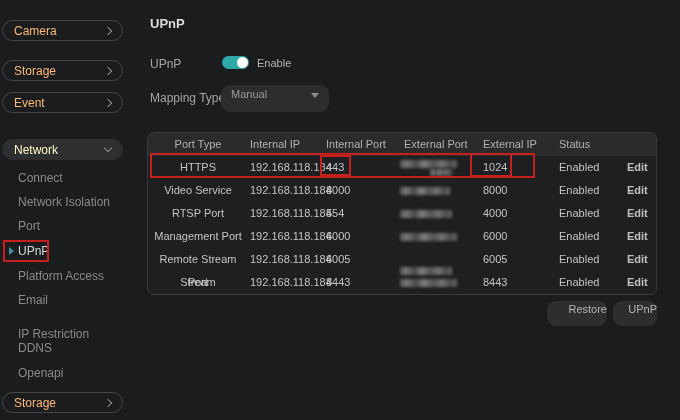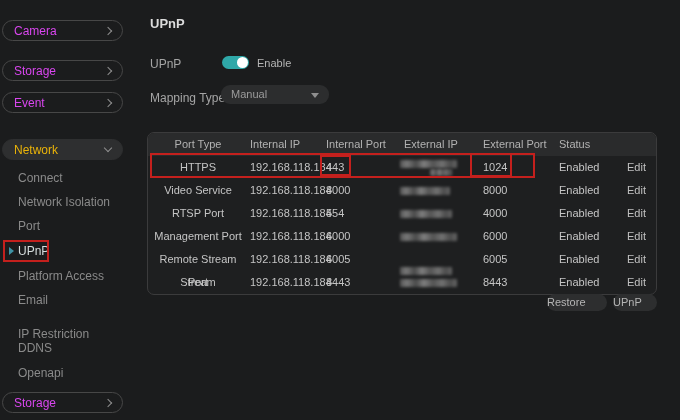--- a/index.html
+++ b/index.html
@@ -7,23 +7,23 @@
   #app {
     position:relative; width:680px; height:420px; overflow:hidden;
     background:#1b1c1d; font-family:"Liberation Sans", sans-serif;
     -webkit-font-smoothing:antialiased;
   }
   
   .pill {
     position:absolute; left:2px; width:121px; height:21px;
     border:1px solid #474747; border-radius:11px;
     display:flex; align-items:center; padding:0 11px;
-    color:#d946ef; font-size:12px; cursor:pointer;
-  }
-  .pill.selected { background:#2e2f30; border-color:#2e2f30; color:#eab308;justify-content:space-between; }
+    color:#fdba74; font-size:12px; cursor:pointer;
+  }
+  .pill.selected { background:#2e2f30; border-color:#2e2f30; color:#fef9c3;justify-content:space-between; }
   .pill .plabel { flex:1 1 auto; }
   .chev { width:6px; height:6px; border-right:1.5px solid #8f8f8f; border-top:1.5px solid #8f8f8f; display:inline-block; }
   .chev.right { transform:rotate(45deg); }
   .chev.down  { transform:rotate(135deg); margin-top:-3px; }
   .subitem {
     position:absolute; left:18px; height:20px; line-height:20px;
     color:#8a8a8a; font-size:12px; cursor:pointer; white-space:nowrap;
   }
   .subitem.selected { color:#d6dddd; }
   .tri-right {
@@ -37,21 +37,21 @@
   .toggle {
     position:absolute; left:222px; top:56px; width:27px; height:13px;
     background:#2fa8a8; border-radius:7px; cursor:pointer;
   }
   .toggle .knob {
     position:absolute; right:1px; top:1px; width:11px; height:11px;
     background:#ffffff; border-radius:50%;
   }
   .toggle-text { position:absolute; left:257px; top:57px; font-size:11px; color:#b5b5b5;text-align:center; }
   .dropdown {
-    position:absolute; left:221px; top:85px; width:108px; height:19px;
+    position:absolute; left:221px; top:85px; width:108px; height:27px;
     background:#2c2d2e; border-radius:9px; color:#9b9b9b; font-size:11px;
     line-height:19px; padding-left:10px; cursor:pointer;
   }
   .caret-down {
     position:absolute; right:10px; top:8px; width:0; height:0;
     border-left:4px solid transparent; border-right:4px solid transparent;
     border-top:5px solid #8f8f8f;
   }
   
   .table {
@@ -68,26 +68,26 @@
   .trow .c5,.trow .c6 { padding-left:4px; }
   .trow .c7 { padding-left:2px; }
   .c4 { display:flex; flex-direction:column; justify-content:center; }
   .blob {
     height:8px; width:55px; border-radius:1px; opacity:.9;
     background:linear-gradient(90deg,#5a5a5a 0%,#828282 12%,#4e4e4e 28%,#8a8a8a 42%,#595959 58%,#7b7b7b 74%,#505050 88%,#6e6e6e 100%);
     filter:blur(1.6px);
   }
   .blob.w50{width:50px;} .blob.w52{width:52px;} .blob.w57{width:57px;}
   .blob.tail { width:22px; height:7px; margin-top:1px; margin-left:30px; }
-  .edit-link { cursor:pointer; color:#c0c0c0; }
+  .edit-link { cursor:pointer; color:#c0c0c0;font-weight:bold; }
   
   .btn {
-    position:absolute; top:294px; height:17px; border-radius:9px;
+    position:absolute; top:301px; height:25px; border-radius:9px;
     background:#2d2e2f; color:#b5b5b5; font-size:11px; line-height:17px;
-    text-align:left; cursor:pointer;
+    text-align:right; cursor:pointer;
   }
   .btn.restore { left:547px; width:60px; }
   .btn.save    { left:613px; width:44px; }
   
   .hl { position:absolute; border:2px solid #c4201d; pointer-events:none; }
   .hl.nav  { left:3px;   top:240px; width:46px;  height:22px; }
   .hl.row  { left:150px; top:153px; width:385px; height:25px; }
   .hl.p443 { left:320px; top:155px; width:31px;  height:21px; }
   .hl.p1024{ left:470px; top:153px; width:42px;  height:24px; }
 </style>
@@ -141,22 +141,22 @@
   <div class="dropdown">
     <span>Manual</span>
     <span class="caret-down"></span>
   </div>
 
   <div class="table">
     <div class="trow thead">
       <div class="c1">Port Type</div>
       <div class="c2">Internal IP</div>
       <div class="c3">Internal Port</div>
+      <div class="c5">External Port</div>
       <div class="c5" style="padding-left:4px">External IP</div>
-      <div class="c5">External Port</div>
       <div class="c6">Status</div>
       <div class="c7"></div>
     </div>
 
     <div class="trow">
       <div class="c1">HTTPS</div>
       <div class="c2">192.168.118.184</div>
       <div class="c3">443</div>
       <div class="c4">
           <span class="blob w57"></span>

